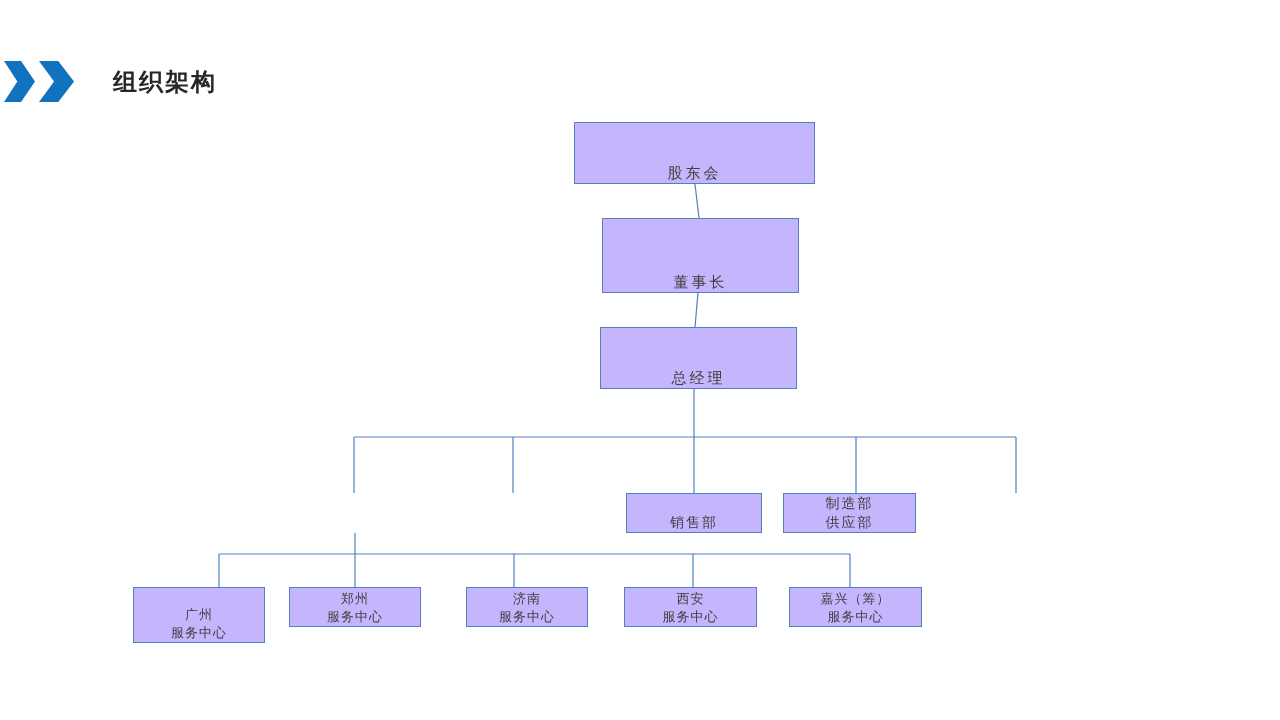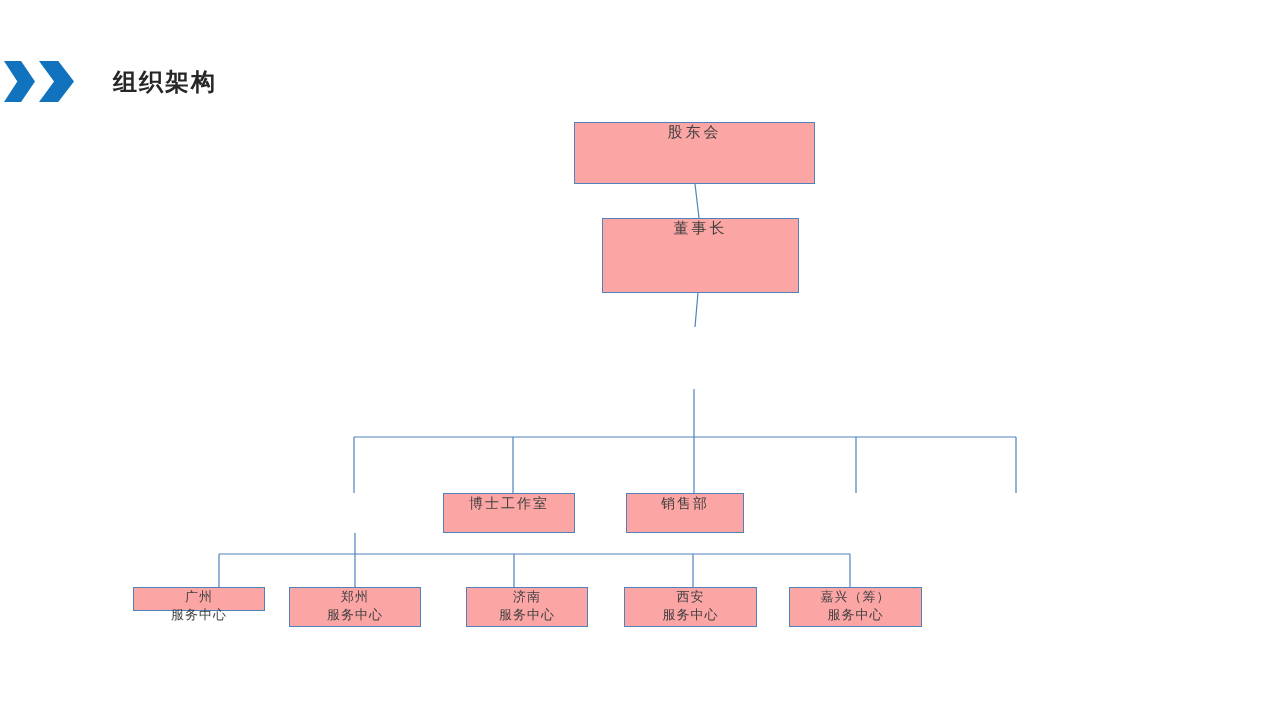--- a/index.html
+++ b/index.html
@@ -15,22 +15,22 @@
   }
   .chev-1{left:4px;width:31px;}
   .chev-2{left:39px;width:35px;}
   .page-title{
     position:absolute;left:113px;top:66px;
     font-size:24px;font-weight:700;color:#262626;letter-spacing:2px;
   }
   .connectors{position:absolute;left:0;top:0;}
   .connectors line{stroke:#4F81BD;stroke-width:1.2;}
   .node{
-    position:absolute;background:#fca5a5;border:1.5px solid #4F81BD;
-    display:flex;flex-direction:column;align-items:center;justify-content:flex-start;
+    position:absolute;background:#c4b5fd;border:1.5px solid #4F81BD;
+    display:flex;flex-direction:column;align-items:center;justify-content:flex-end;
     color:#404040;text-align:center;box-sizing:border-box;
   }
   .node.lg{font-size:15px;letter-spacing:3px;}
   .node.sm{font-size:14px;letter-spacing:2px;line-height:19px;}
   .node.xs{font-size:13px;letter-spacing:1px;line-height:18px;}
 </style>
 </head>
 <body>
 
 <div class="slide">
@@ -56,31 +56,34 @@
     <line x1="693" y1="554" x2="693" y2="587"></line>
     <line x1="850" y1="554" x2="850" y2="587"></line>
   </svg>
 
   <div class="node lg" style="left:574px;top:122px;width:241px;height:62px">
     <div>股东会</div>
   </div>
   <div class="node lg" style="left:602px;top:218px;width:197px;height:75px">
     <div>董事长</div>
   </div>
+  <div class="node lg" style="left:600px;top:327px;width:197px;height:62px">
+    <div>总经理</div>
+  </div>
 
-  <div class="node sm" style="left:443px;top:493px;width:132px;height:40px">
-    <div>博士工作室</div>
-    <div></div>
-  </div>
-  <div class="node sm" style="left:626px;top:493px;width:118px;height:40px">
+  <div class="node sm" style="left:626px;top:493px;width:136px;height:40px">
     <div>销售部</div>
     <div></div>
   </div>
+  <div class="node sm" style="left:783px;top:493px;width:133px;height:40px">
+    <div>制造部</div>
+    <div>供应部</div>
+  </div>
 
-  <div class="node xs" style="left:133px;top:587px;width:132px;height:24px">
+  <div class="node xs" style="left:133px;top:587px;width:132px;height:56px">
     <div>广州</div>
     <div>服务中心</div>
   </div>
   <div class="node xs" style="left:289px;top:587px;width:132px;height:40px">
     <div>郑州</div>
     <div>服务中心</div>
   </div>
   <div class="node xs" style="left:466px;top:587px;width:122px;height:40px">
     <div>济南</div>
     <div>服务中心</div>

